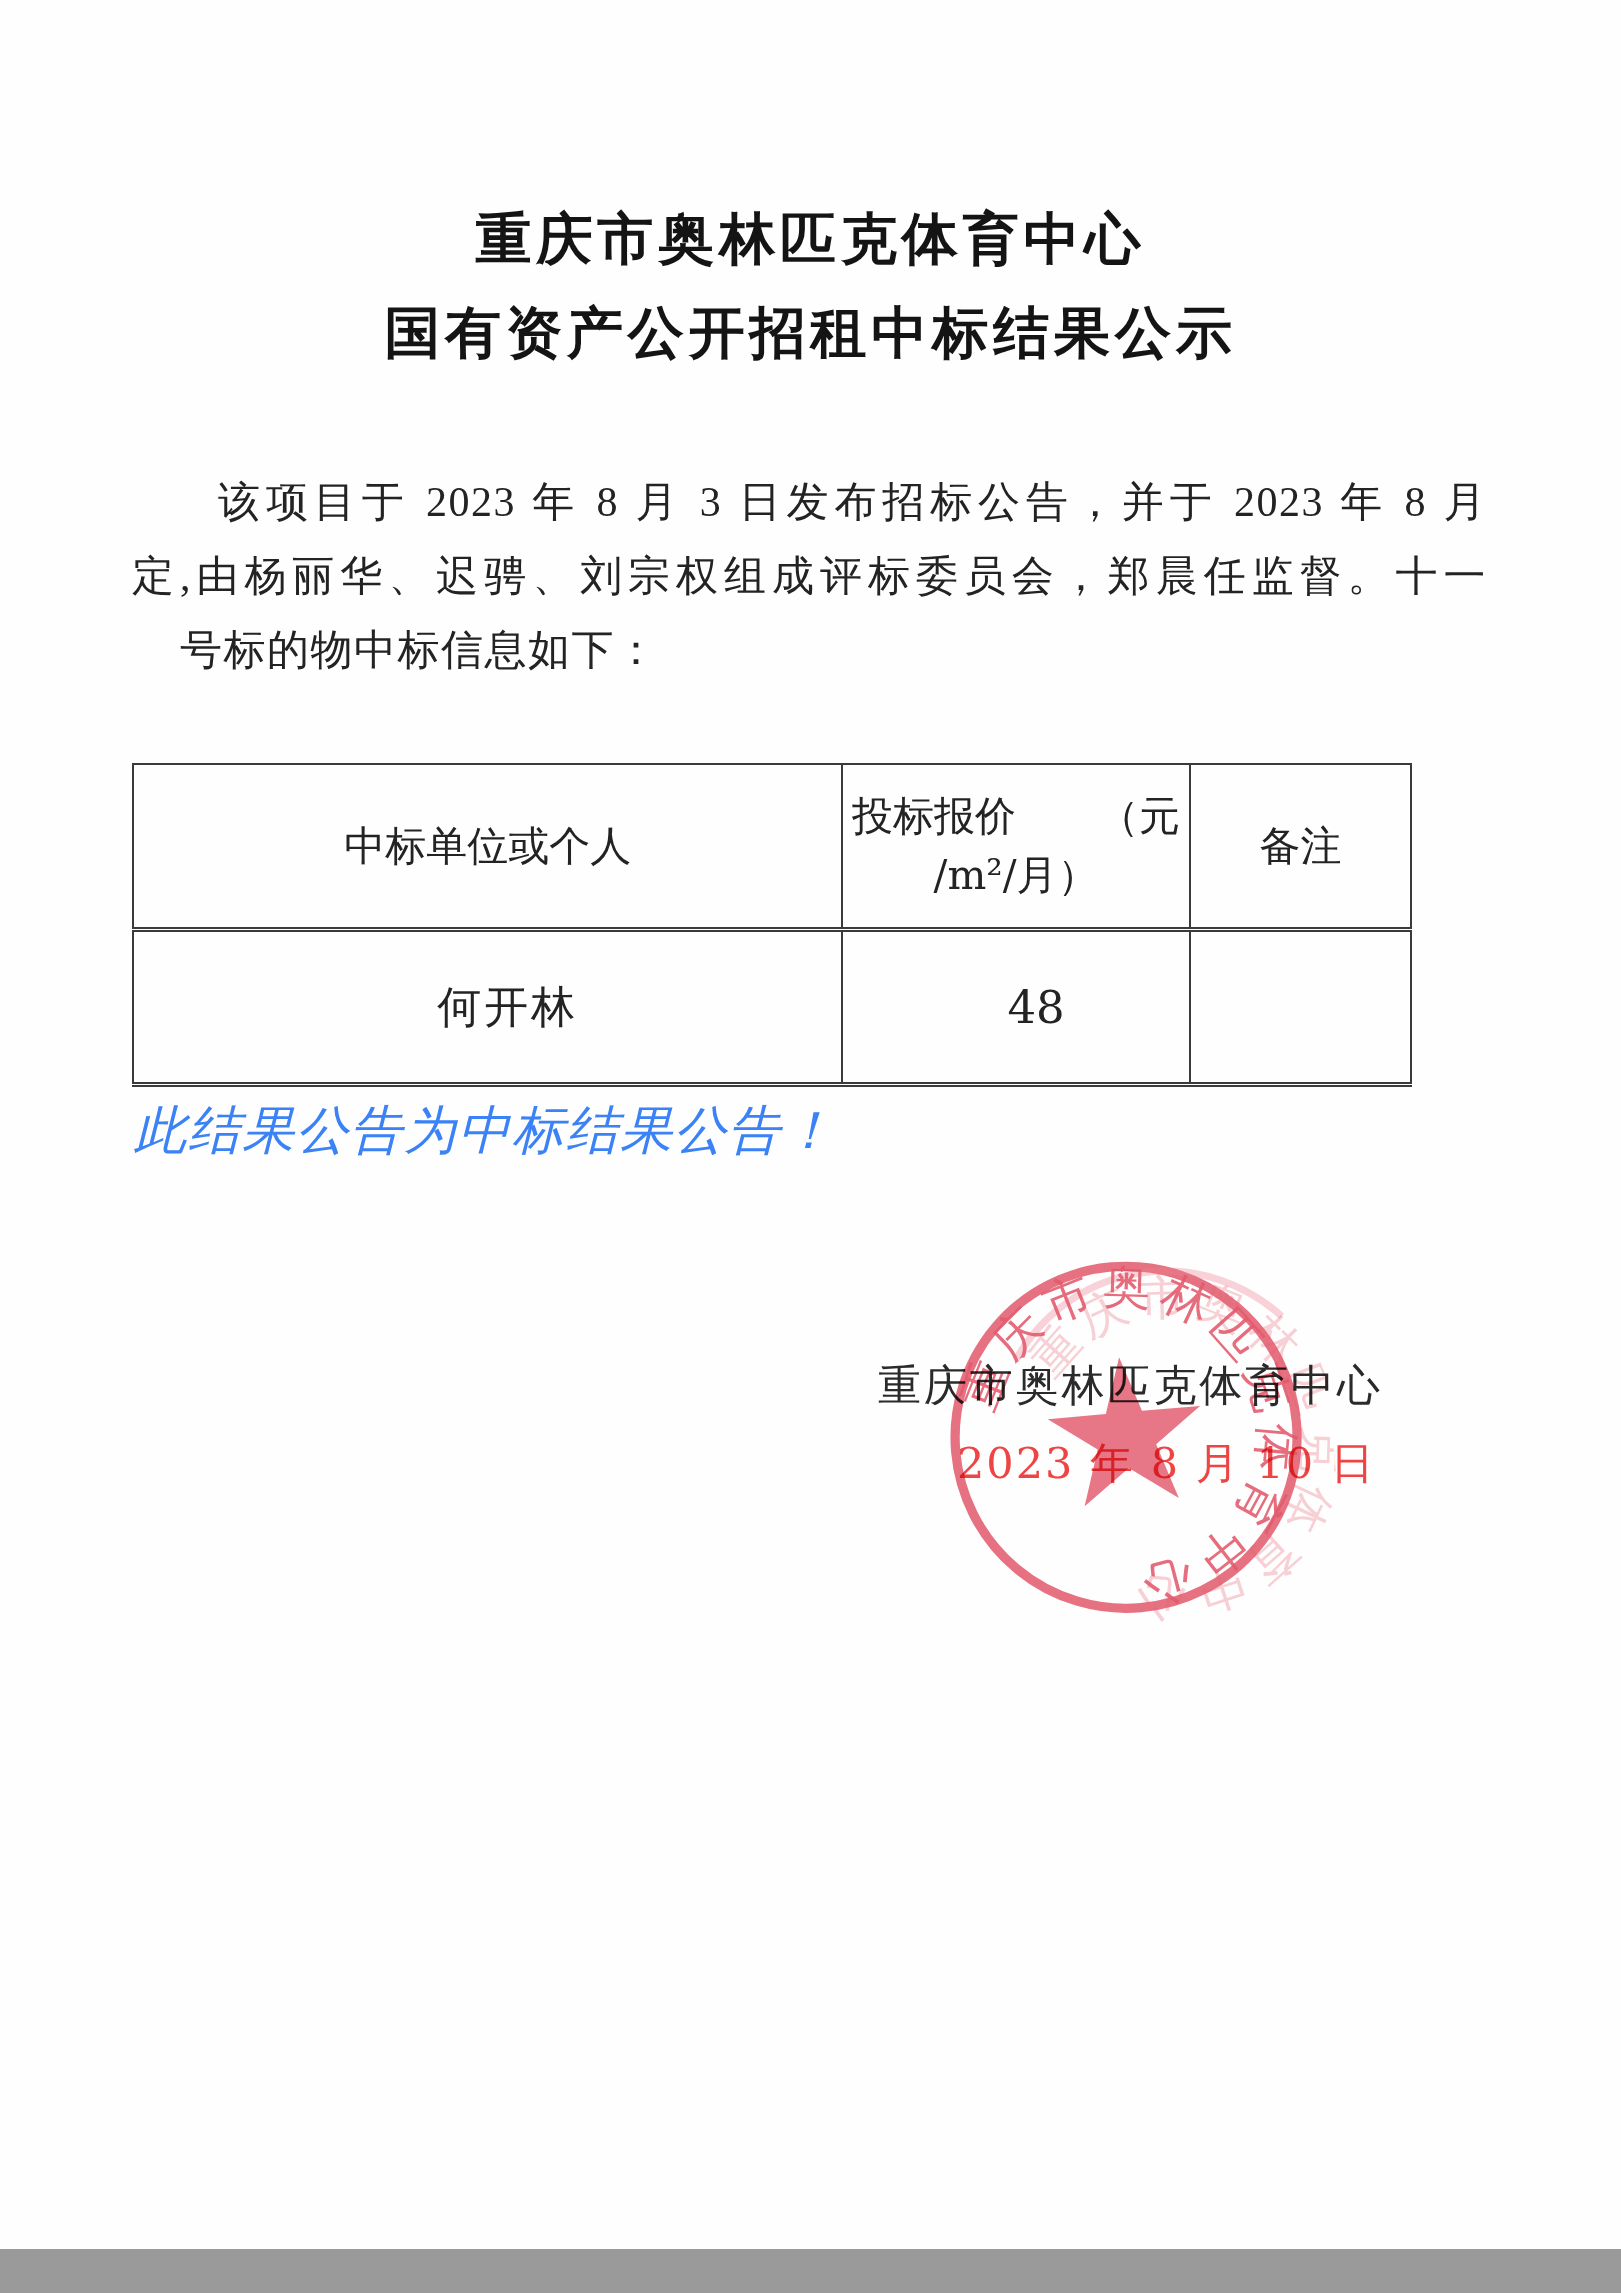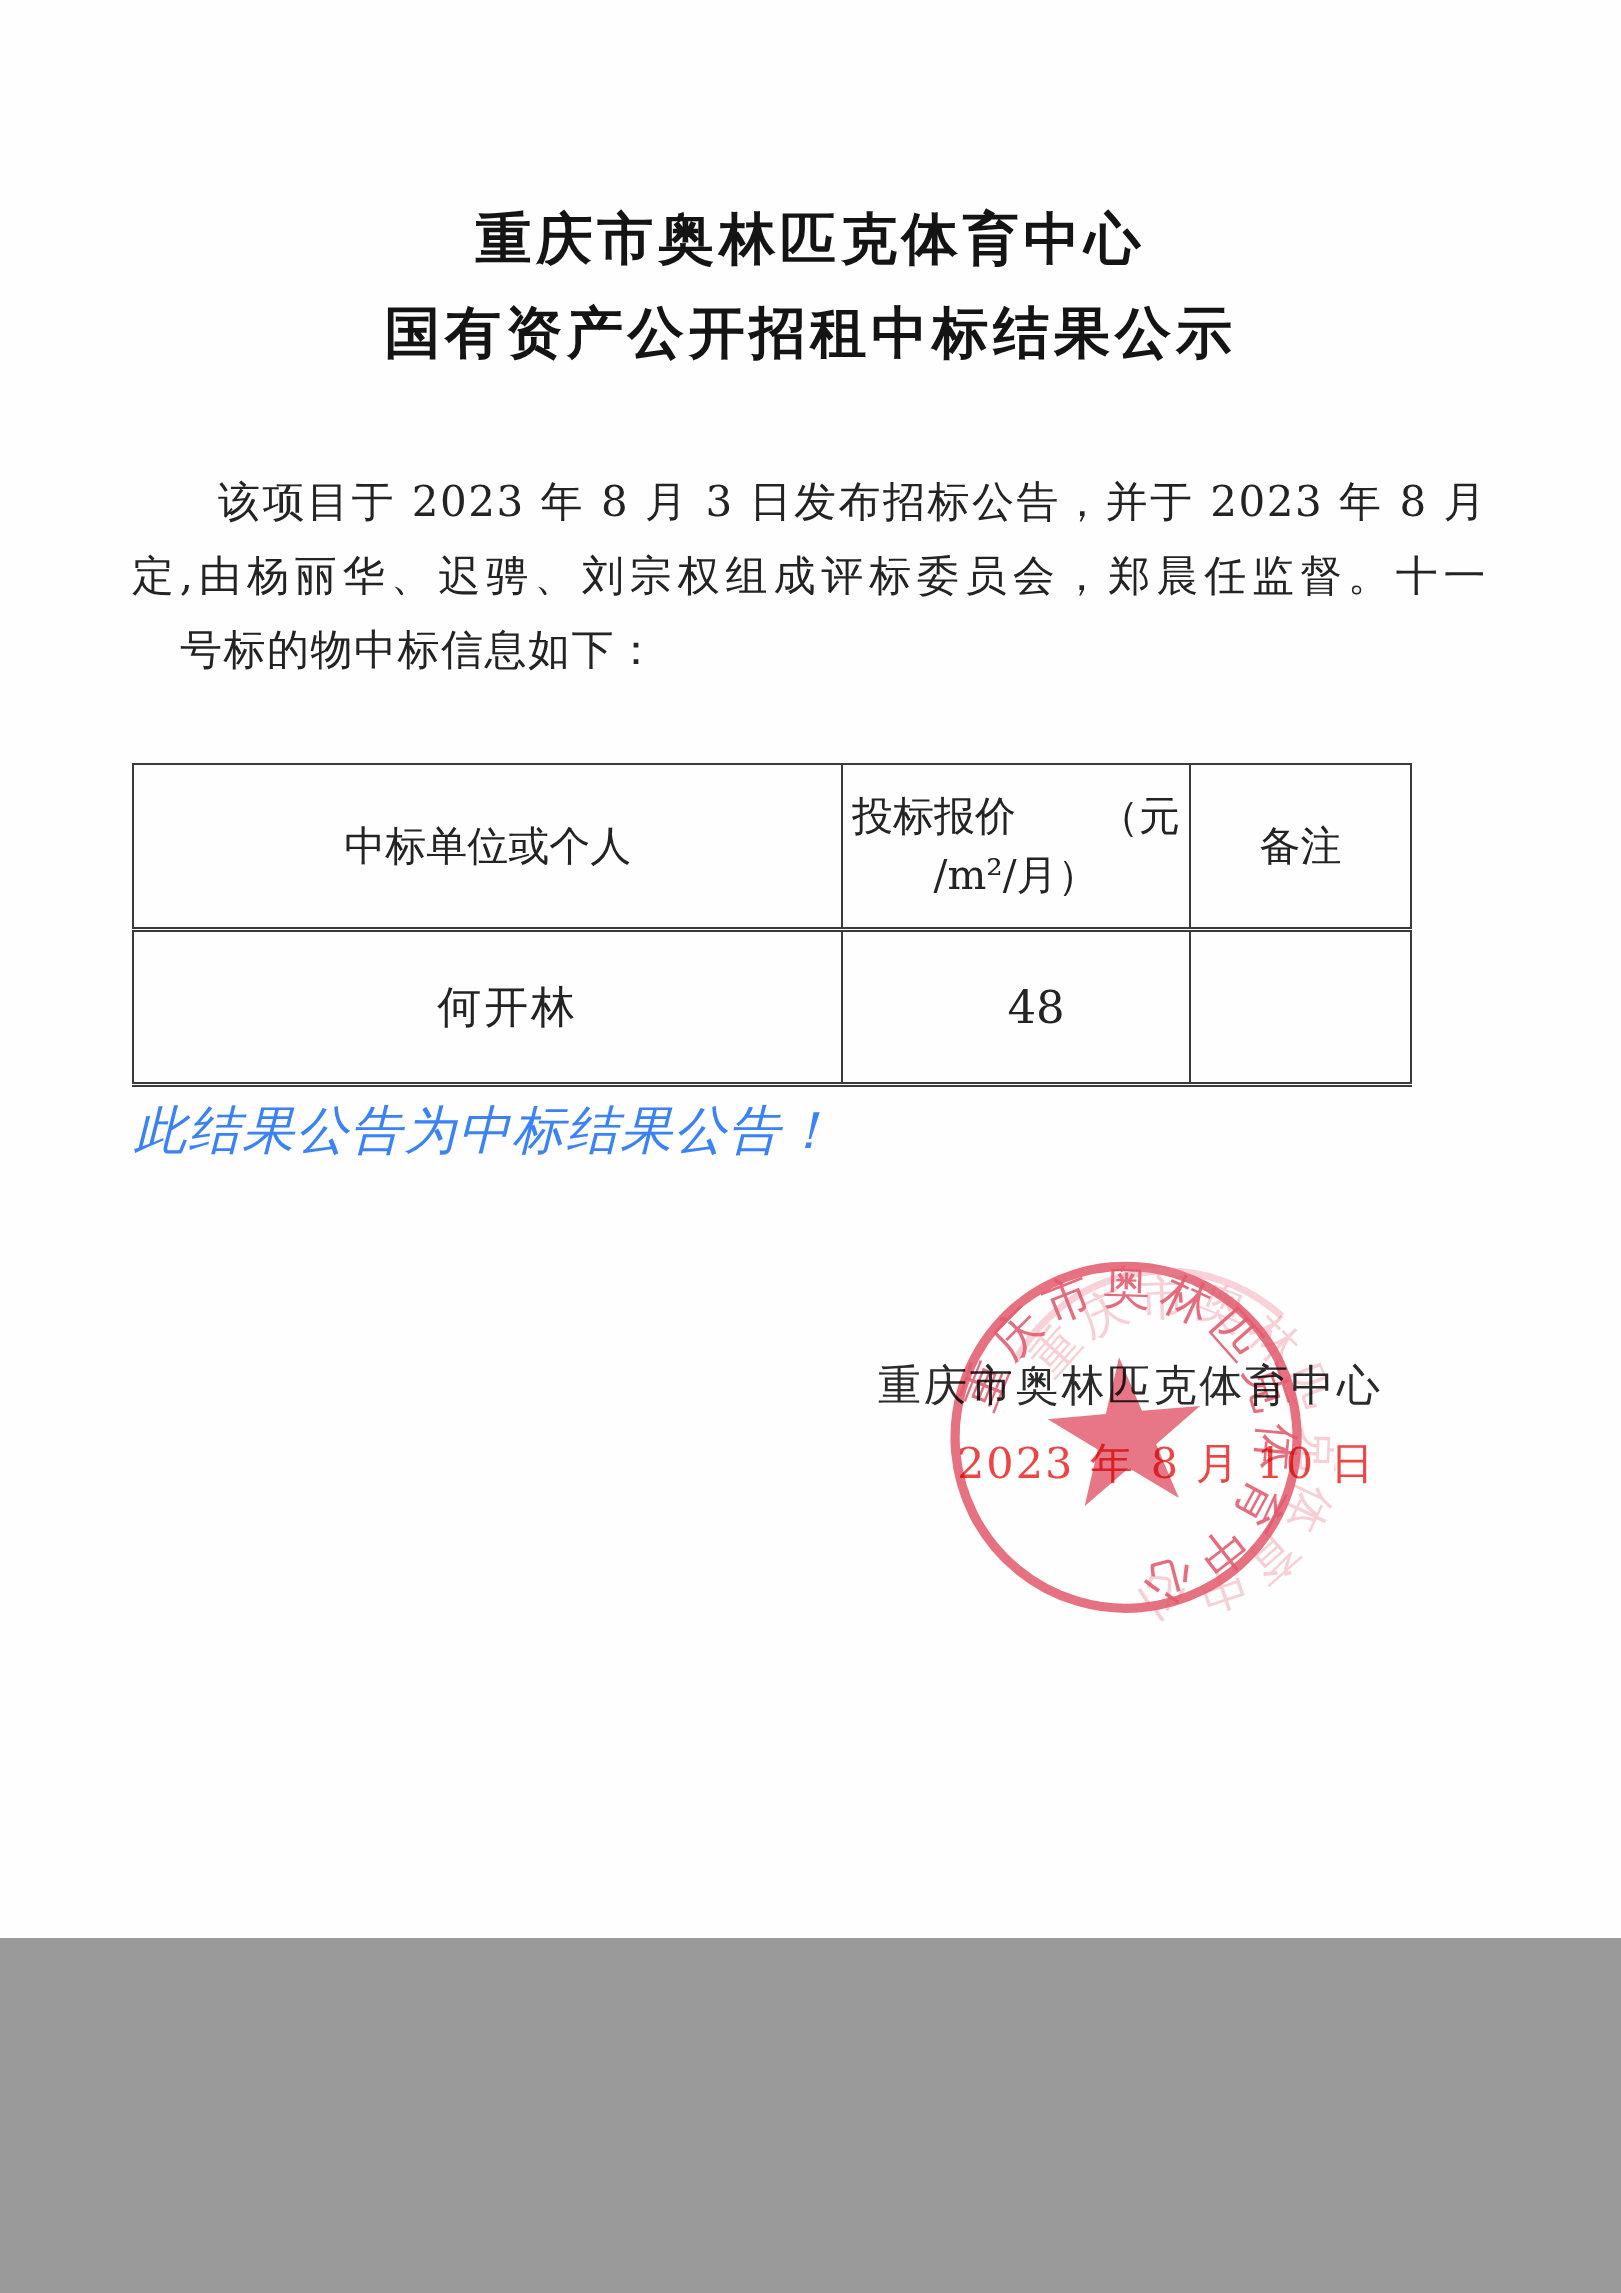--- a/index.html
+++ b/index.html
@@ -1,37 +1,37 @@
 <!DOCTYPE html>
 <html><head>
 <meta charset="utf-8">
 <style>
   html,body{margin:0;padding:0;background:#9a9a9a;}
   .page{
     position:relative;
-    width:1621px;height:1938px;
+    width:1621px;height:2249px;
     background:#fefefe;
     overflow:hidden;
     font-family:"DejaVu Serif","Liberation Serif",serif;
     color:#1f1f1f;
   }
   
   .title-block{
     position:absolute;top:192px;left:132px;width:1357px;
     text-align:center;
     font-family:"DejaVu Sans","Liberation Sans",sans-serif;
     font-weight:bold;color:#141414;
   }
   .title-line{font-size:56px;line-height:94px;letter-spacing:4.9px;}
   
   .paragraph{
     position:absolute;top:465px;left:132px;width:1355px;
     font-size:42px;line-height:74px;letter-spacing:1.5px;color:#232323;
   }
-  .para-line{text-align:justify;text-align-last:justify;white-space:nowrap;}
+  .para-line{text-align:justify;text-align-last:justify;white-space:nowrap;font-family:Liberation Serif, serif;}
   .para-line.indent{text-indent:86px;}
   .para-line.last{text-align:left;text-align-last:left;margin-left:48px;}
   
   .bid-table{
     position:absolute;top:763px;left:132px;width:1280px;
     border-collapse:collapse;table-layout:fixed;
     font-size:41px;color:#232323;
   }
   .bid-table col.c1{width:55.5%;}
   .bid-table col.c2{width:27.2%;}

